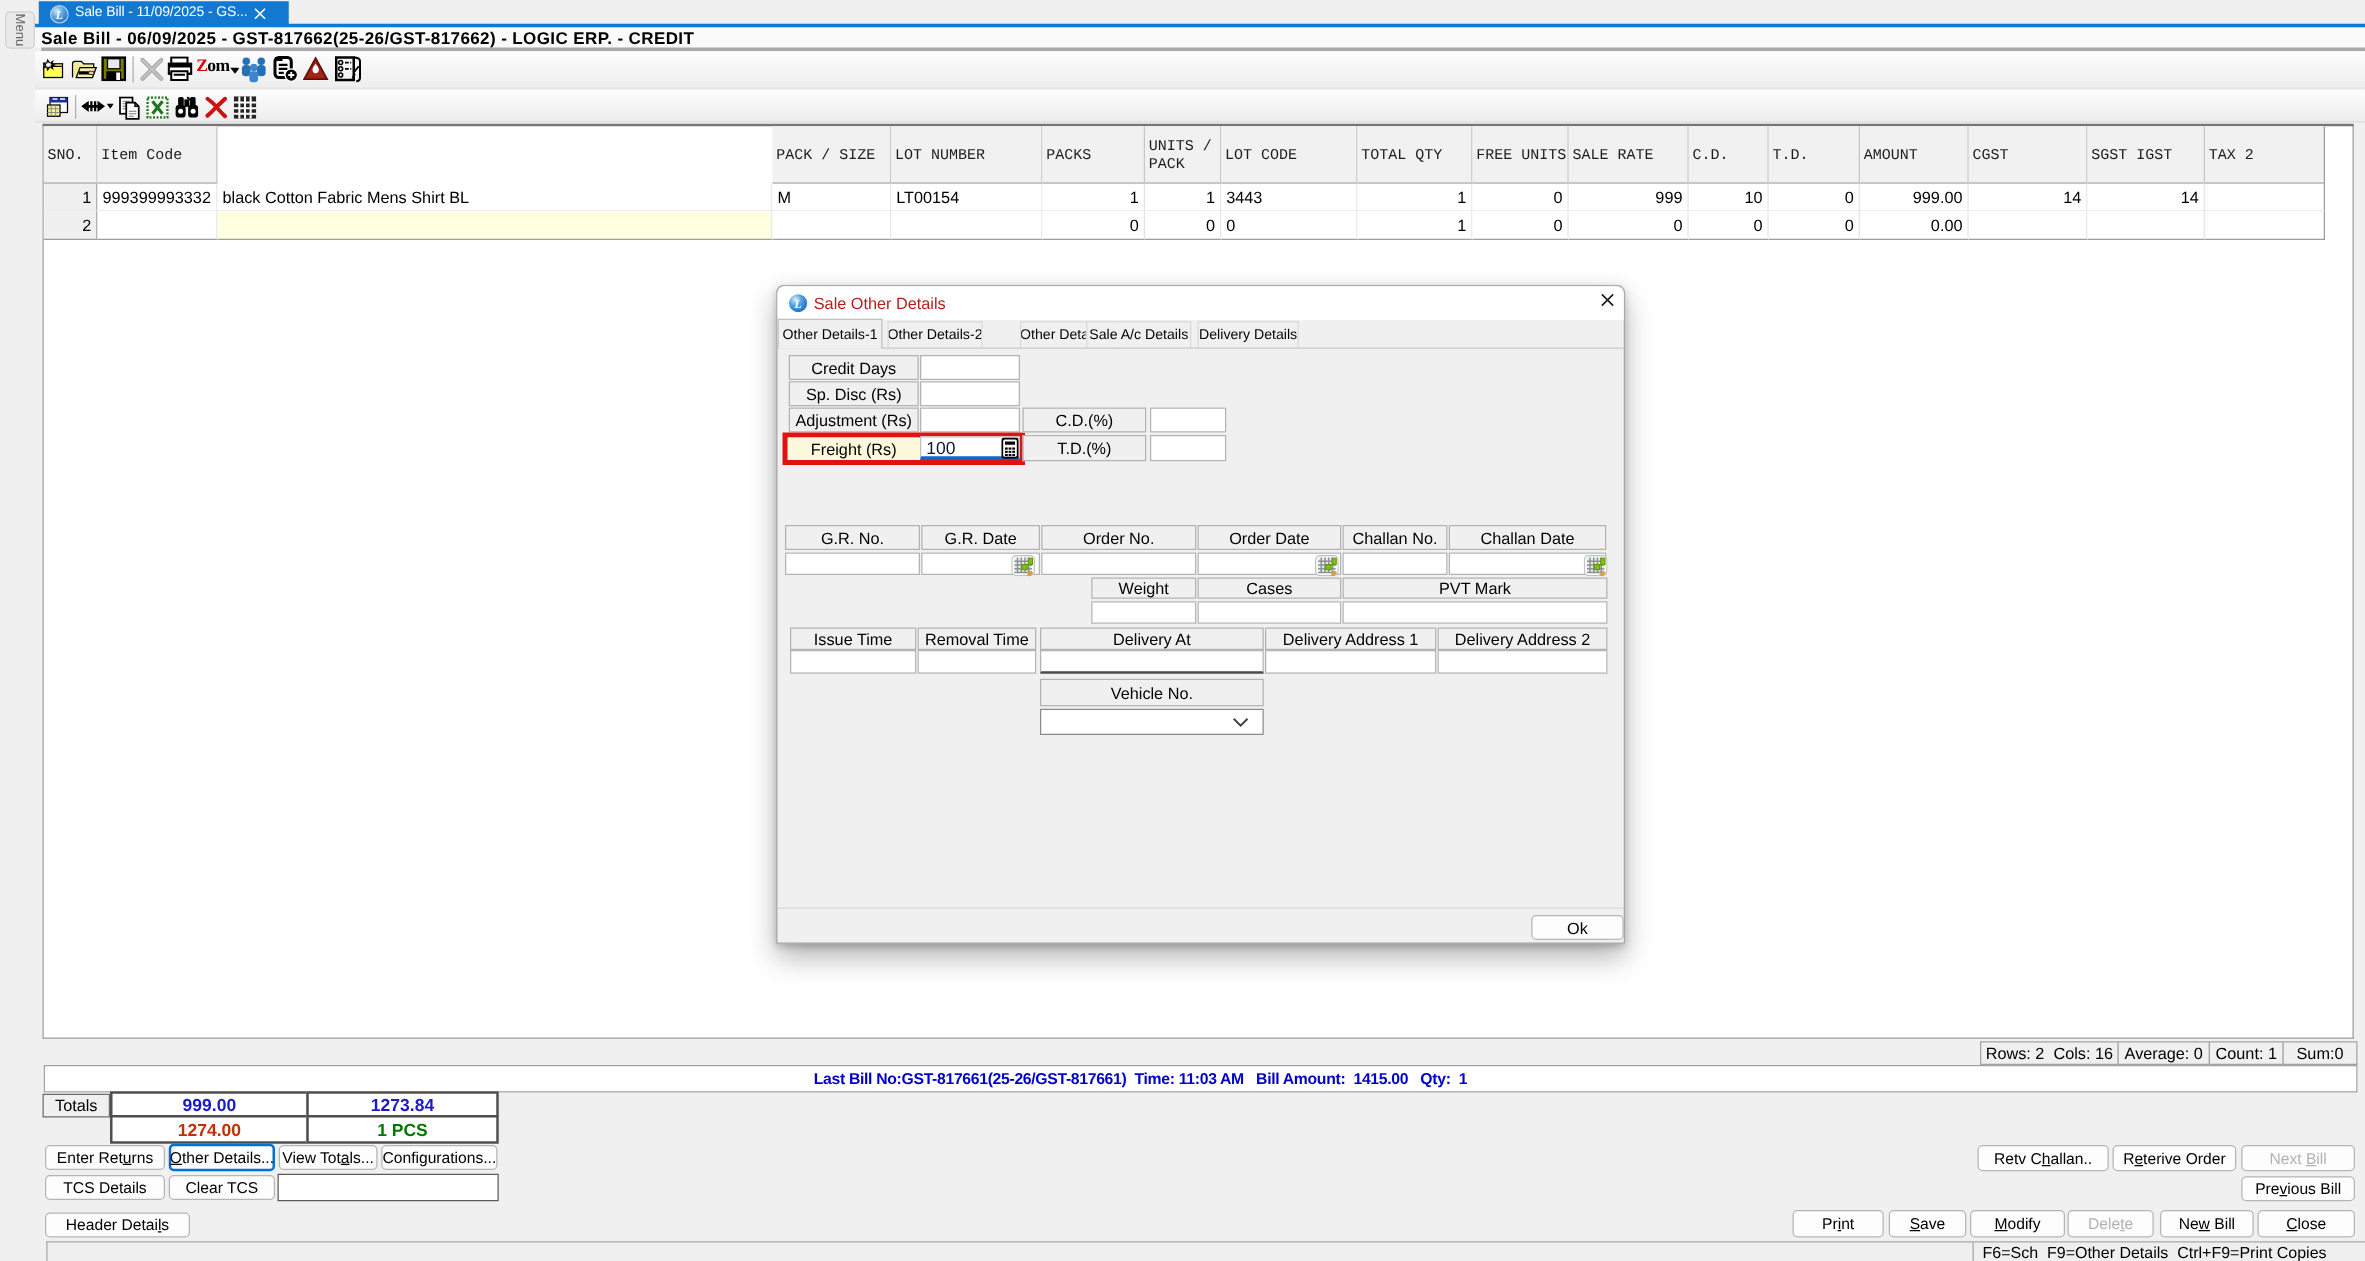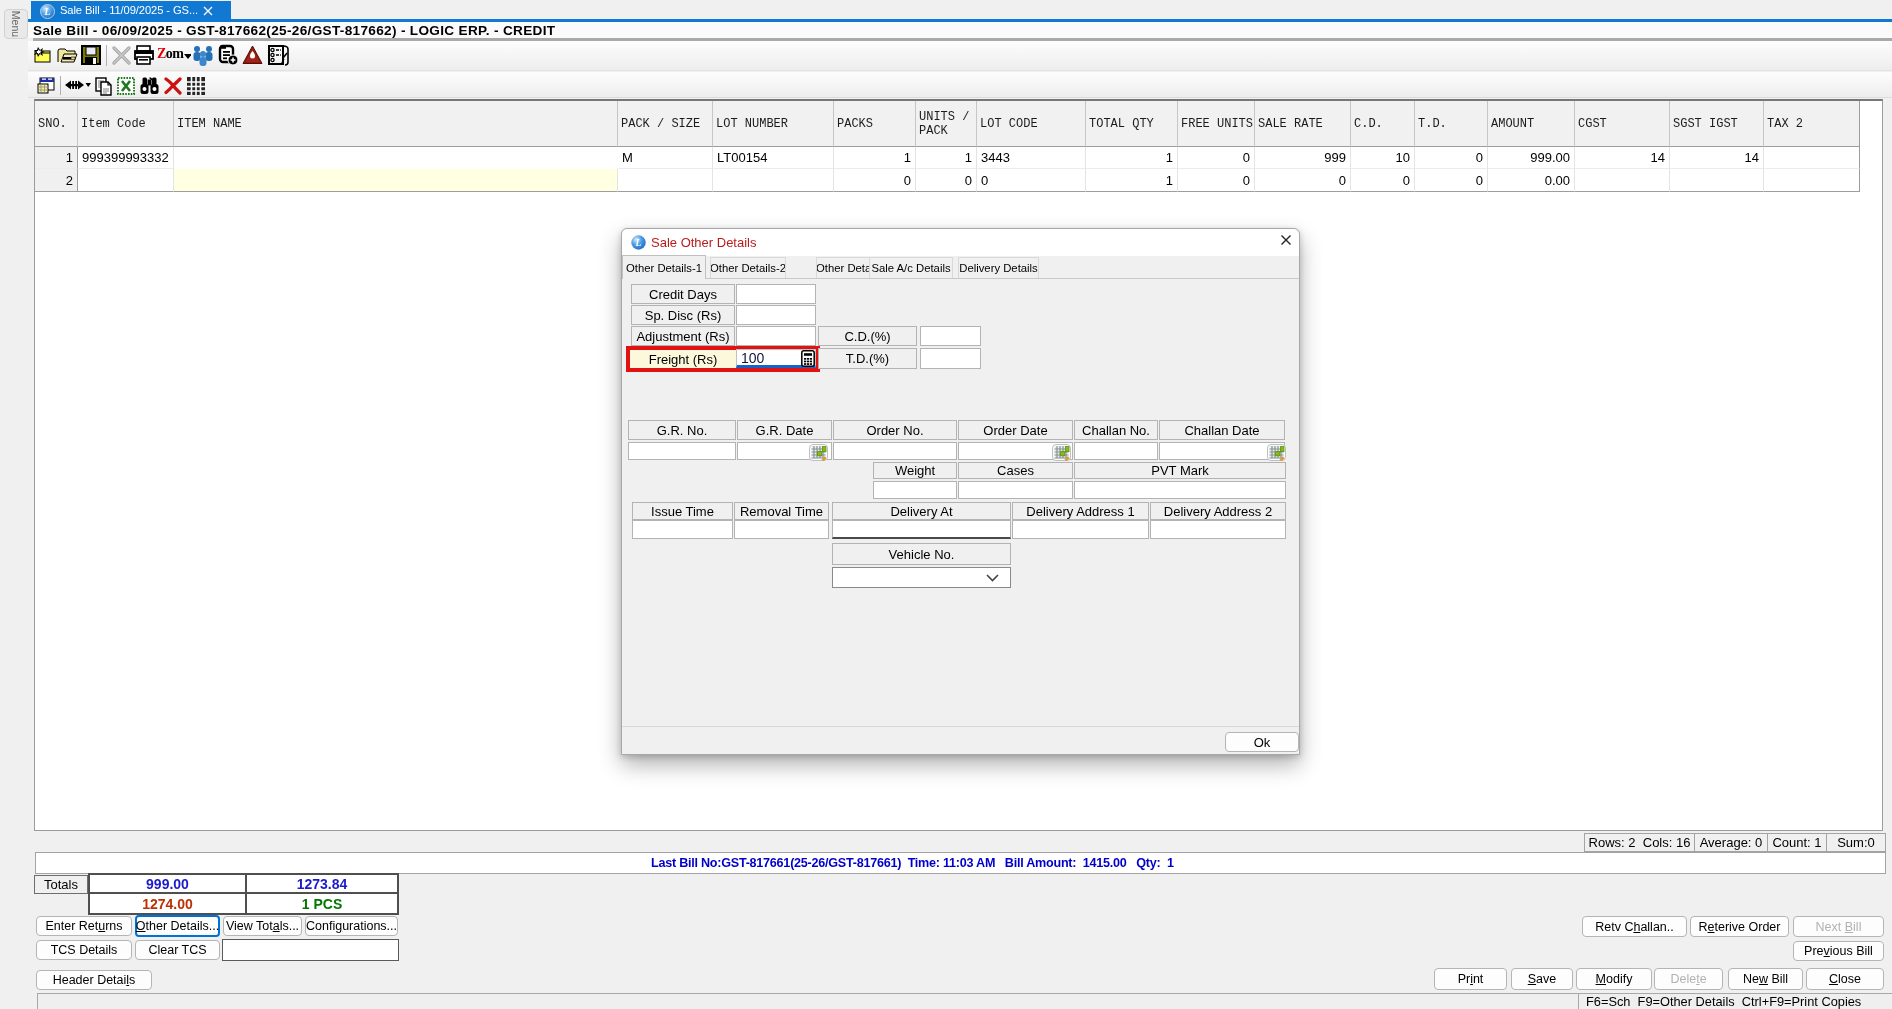--- a/index.html
+++ b/index.html
@@ -195,37 +195,37 @@
     </svg>
 <svg class="abs" style="left:187px;top:77px;" width="18" height="18" viewBox="0 0 18 18">
       <rect x="0" y="0" width="18" height="18" fill="#262626"></rect>
 <path d="M0 5 l18 0 M0 9.5 l18 0 M0 14 l18 0 M4.5 0 l0 18 M9 0 l0 18 M13.5 0 l0 18" stroke="#fff" stroke-width="1.6"></path>
     </svg>
 
   <div class="abs" id="panel"></div>
   <div class="abs" id="grid"></div>
 <div class="hcell" style="left:35px;width:43px;">SNO.</div>
 <div class="hcell" style="left:78px;width:96px;">Item Code</div>
-<div class="hcell" style="left:174px;width:444px;">ITEM NAME</div>
 <div class="hcell" style="left:618px;width:95px;">PACK / SIZE</div>
 <div class="hcell" style="left:713px;width:121px;">LOT NUMBER</div>
 <div class="hcell" style="left:834px;width:82px;">PACKS</div>
 <div class="hcell" style="left:916px;width:61px;">UNITS&nbsp;/<br>PACK</div>
 <div class="hcell" style="left:977px;width:109px;">LOT CODE</div>
 <div class="hcell" style="left:1086px;width:92px;">TOTAL QTY</div>
 <div class="hcell" style="left:1178px;width:77px;">FREE UNITS</div>
 <div class="hcell" style="left:1255px;width:96px;">SALE RATE</div>
 <div class="hcell" style="left:1351px;width:64px;">C.D.</div>
 <div class="hcell" style="left:1415px;width:73px;">T.D.</div>
 <div class="hcell" style="left:1488px;width:87px;">AMOUNT</div>
 <div class="hcell" style="left:1575px;width:95px;">CGST</div>
 <div class="hcell" style="left:1670px;width:94px;">SGST IGST</div>
 <div class="hcell" style="left:1764px;width:96px;border-right:1px solid #9d9d9d;">TAX 2</div>
 <div class="rcell sno num" style="left:35px;top:147px;width:43px;height:22px;border-bottom:1px solid #ececec;">1</div>
 <div class="rcell" style="left:78px;top:147px;width:96px;height:22px;border-bottom:1px solid #ececec;">999399993332</div>
+<div class="rcell" style="left:174px;top:147px;width:444px;height:22px;border-bottom:1px solid #ececec;">black Cotton Fabric Mens Shirt BL</div>
 <div class="rcell" style="left:618px;top:147px;width:95px;height:22px;border-bottom:1px solid #ececec;">M</div>
 <div class="rcell" style="left:713px;top:147px;width:121px;height:22px;border-bottom:1px solid #ececec;">LT00154</div>
 <div class="rcell num" style="left:834px;top:147px;width:82px;height:22px;border-bottom:1px solid #ececec;">1</div>
 <div class="rcell num" style="left:916px;top:147px;width:61px;height:22px;border-bottom:1px solid #ececec;">1</div>
 <div class="rcell" style="left:977px;top:147px;width:109px;height:22px;border-bottom:1px solid #ececec;">3443</div>
 <div class="rcell num" style="left:1086px;top:147px;width:92px;height:22px;border-bottom:1px solid #ececec;">1</div>
 <div class="rcell num" style="left:1178px;top:147px;width:77px;height:22px;border-bottom:1px solid #ececec;">0</div>
 <div class="rcell num" style="left:1255px;top:147px;width:96px;height:22px;border-bottom:1px solid #ececec;">999</div>
 <div class="rcell num" style="left:1351px;top:147px;width:64px;height:22px;border-bottom:1px solid #ececec;">10</div>
 <div class="rcell num" style="left:1415px;top:147px;width:73px;height:22px;border-bottom:1px solid #ececec;">0</div>

